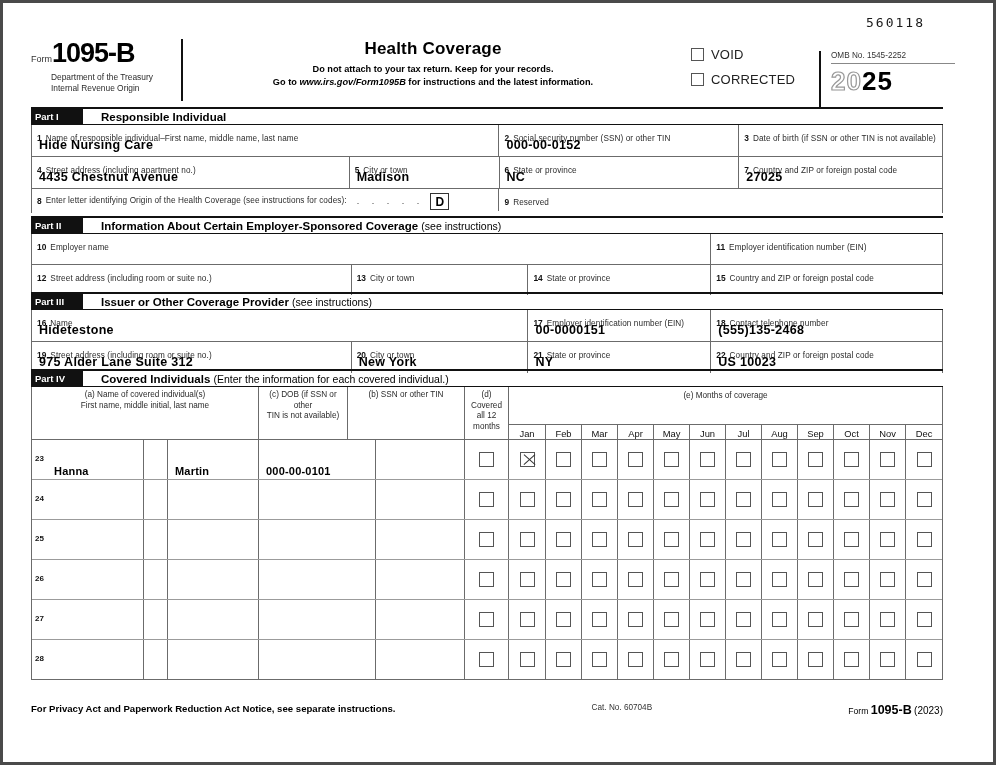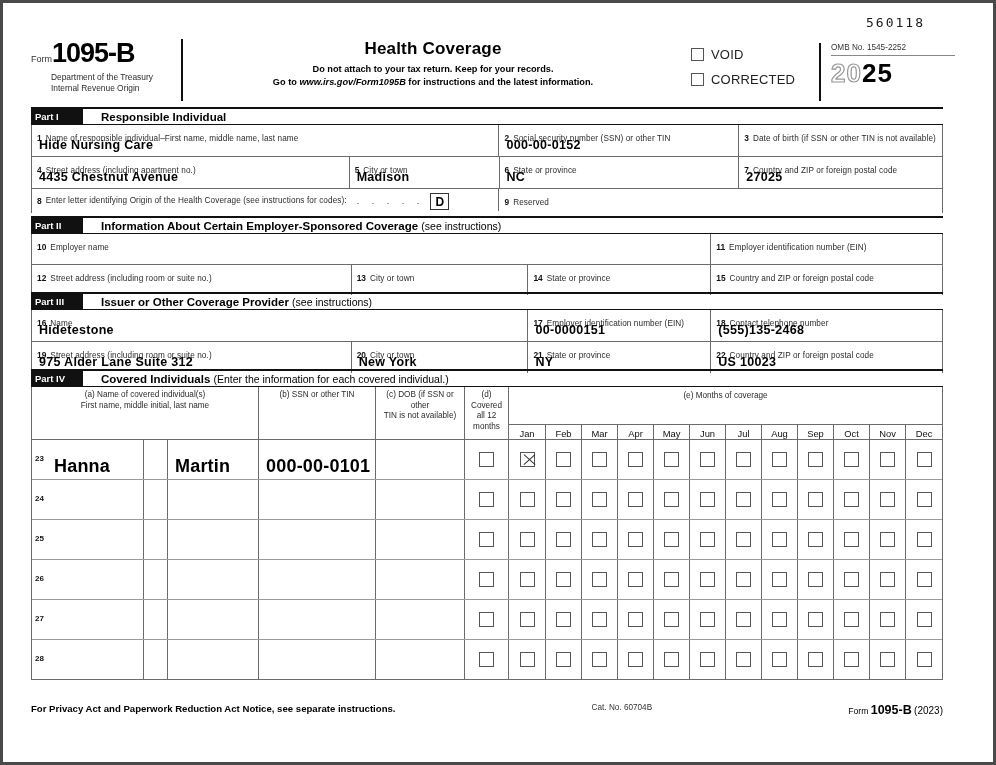--- a/index.html
+++ b/index.html
@@ -89,21 +89,21 @@
   .hdr-chk {
     position: absolute; left: 660px; top: 8px; width: 115px;
   }
   .chk-line { display: flex; align-items: center; margin-bottom: 10px; }
   .box-sm {
     width: 13px; height: 13px; border: 1.4px solid #555; background: #fff;
     margin-right: 7px; box-sizing: border-box;
   }
   .chk-label { font-size: 13px; color: #222; letter-spacing: 0.2px; }
   .hdr-omb {
-    position: absolute; left: 788px; top: 4px; width: 124px;
+    position: absolute; left: 788px; top: 12px; width: 124px;
     border-left: 2px solid #111;
     padding-left: 10px; height: 58px;
   }
   .omb-no { font-size: 8.2px; color: #333; }
   .omb-rule { border-bottom: 1px solid #888; margin: 3px 0 2px 0; }
   .year {
     font-size: 26px; font-weight: bold; letter-spacing: 1px; line-height: 30px;
   }
   .year .hollow {
     color: #fff; -webkit-text-stroke: 1.2px #999;
@@ -172,21 +172,21 @@
   .p4c {
     box-sizing: border-box; border-right: 1px solid #6b6b6b;
     position: relative; overflow: hidden;
   }
   .rownum {
     position: absolute; left: 3px; bottom: 16px;
     font-size: 8px; font-weight: bold; color: #111;
   }
   .rowval {
     position: absolute; left: 22px; bottom: 2px;
-    font-size: 18px; font-weight: bold; letter-spacing: 0.2px;
+    font-size: 11px; font-weight: bold; letter-spacing: 0.2px;
   }
   .rowval.pad { left: 7px; }
   .cbcell {
     box-sizing: border-box; border-right: 1px solid #6b6b6b;
     display: flex; align-items: center; justify-content: center;
   }
   .cbcell:last-child { border-right: none; }
   .cbox {
     width: 15px; height: 15px; border: 1.3px solid #555; background: #fff;
     box-sizing: border-box; position: relative;
@@ -391,26 +391,26 @@
     <div class="part-banner">
       <div class="part-tag">Part IV</div>
       <div class="part-title"><span>Covered Individuals</span> <span class="see">(Enter the information for each covered individual.)</span></div>
     </div>
 
     <div class="p4head">
       <div class="p4hcell" style="width:227px; height:52px;">
         <div>(a) Name of covered individual(s)</div>
         <div>First name, middle initial, last name</div>
       </div>
-      <div class="p4hcell" style="width:117px; height:52px;">
-        <div>(b) SSN or other TIN</div>
-      </div>
       <div class="p4hcell" style="width:89px; height:52px;">
         <div>(c) DOB (if SSN or other</div>
         <div>TIN is not available)</div>
+      </div>
+      <div class="p4hcell" style="width:117px; height:52px;">
+        <div>(b) SSN or other TIN</div>
       </div>
       <div class="p4hcell" style="width:44px; height:52px;">
         <div>(d) Covered</div>
         <div>all 12 months</div>
       </div>
       <div class="p4hcell" style="width:433px; height:52px; padding:0; border-right:none;">
         <div class="months-hdr" style="height:33px;">(e) Months of coverage</div>
         <div class="month-cells">
               <div class="month-cell" style="width: 37px;">Jan</div>
               <div class="month-cell" style="width: 36px;">Feb</div>

